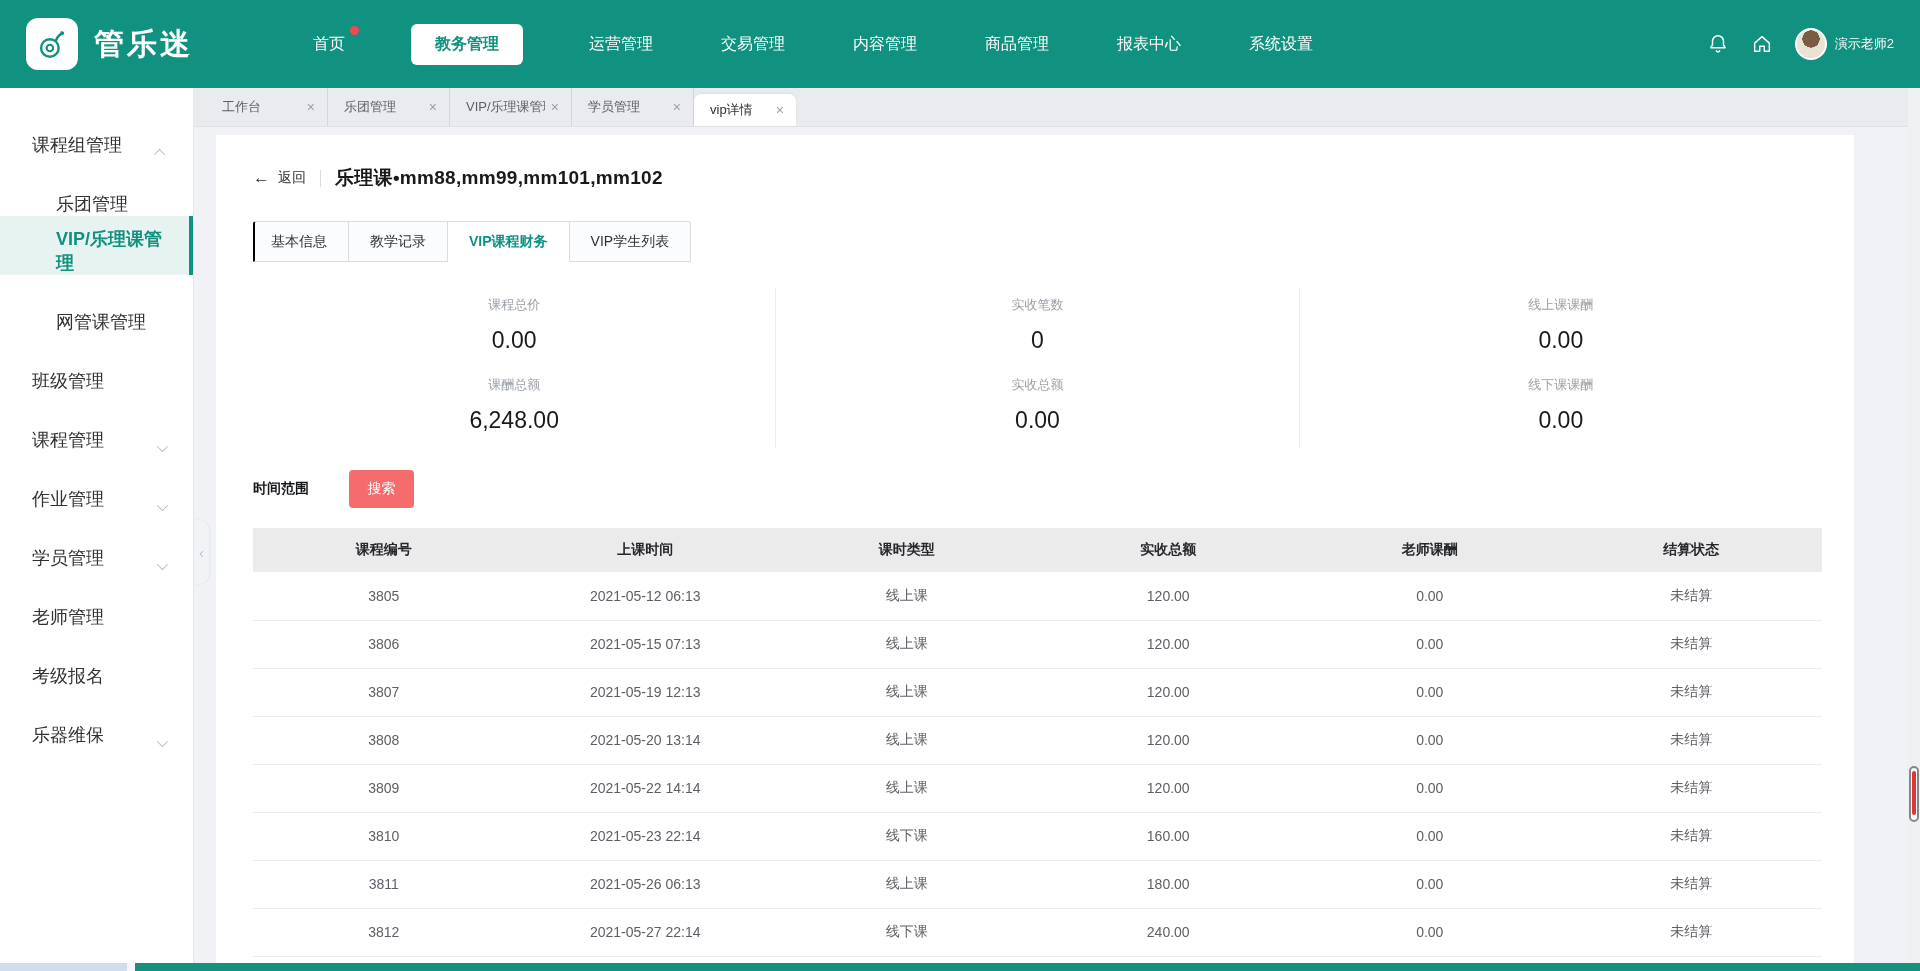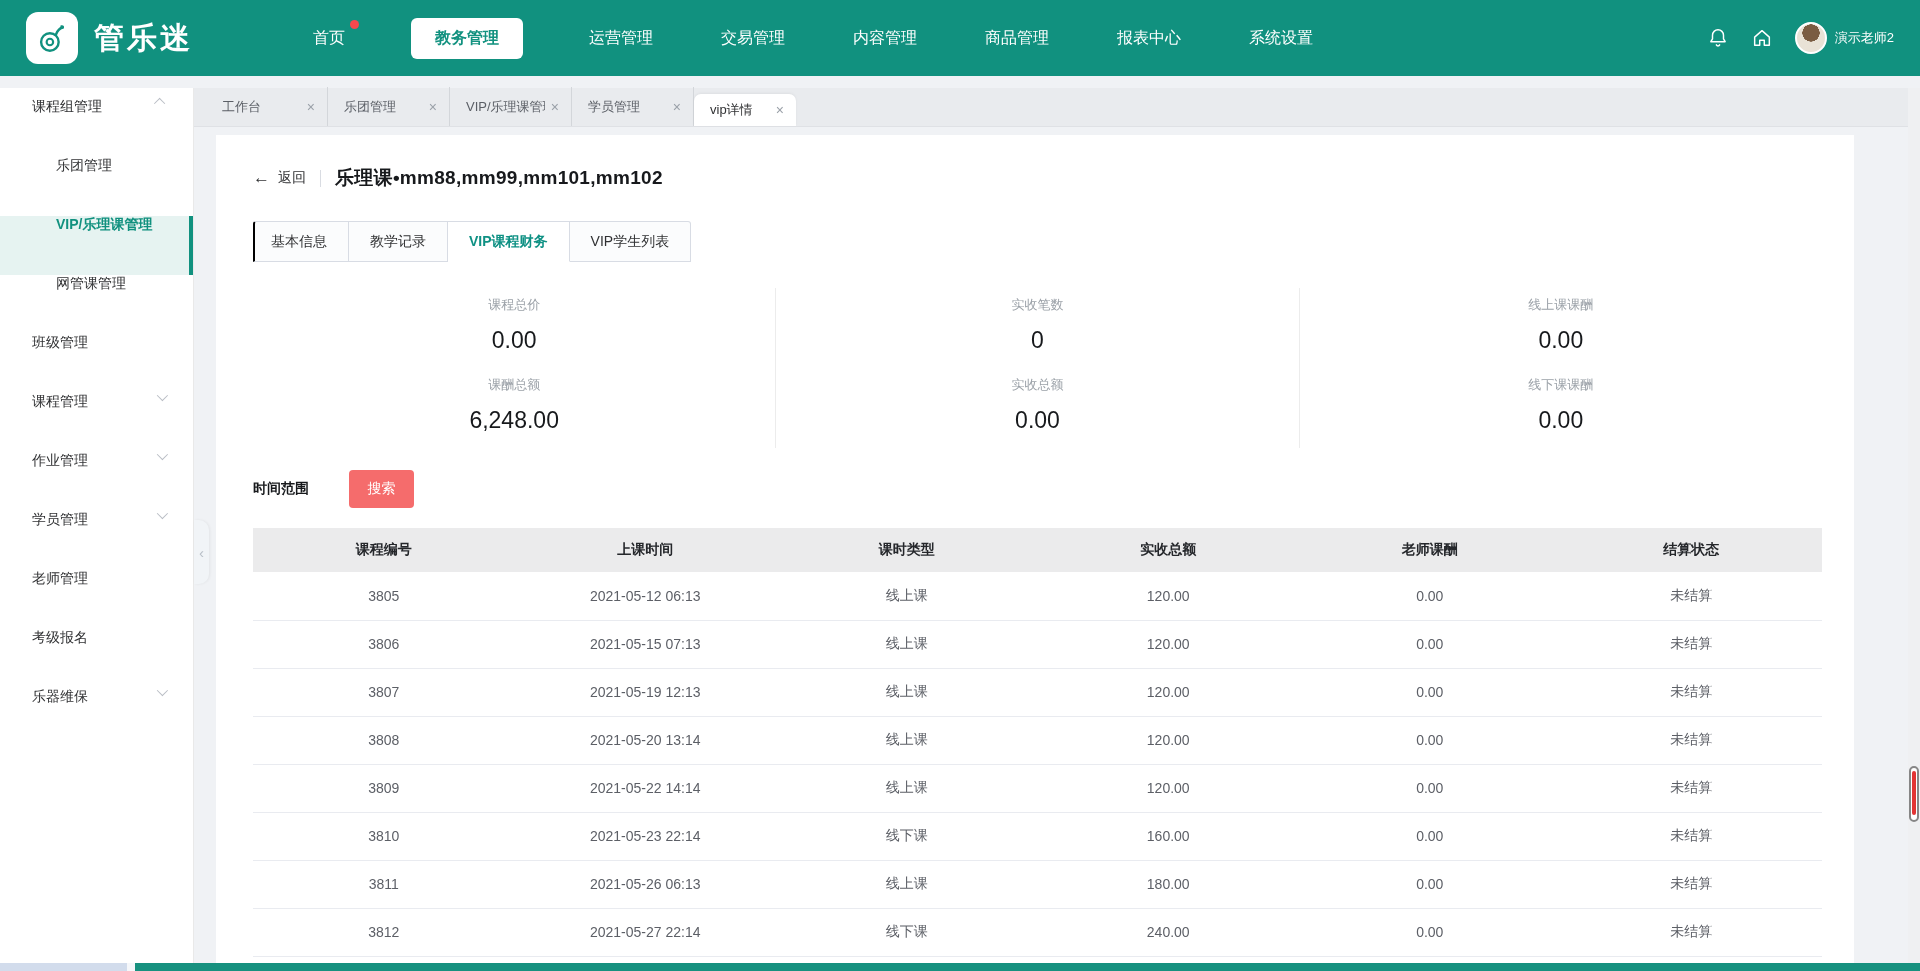--- a/index.html
+++ b/index.html
@@ -1,42 +1,42 @@
 <!DOCTYPE html>
 <html><head>
 <meta charset="utf-8">
 <style>
   * { margin:0; padding:0; box-sizing:border-box; }
   html,body { width:1920px; height:971px; overflow:hidden; }
   body { font-family:"Liberation Sans","DejaVu Sans",sans-serif; background:#f0f2f5; }
   .screen { position:relative; width:1920px; height:971px; overflow:hidden; }
 
   
-  .navbar { position:absolute; top:0; left:0; width:1920px; height:76px;
+  .navbar { position:absolute; top:0; left:0; width:1920px; height:88px;
             background:#11917f; display:flex; align-items:center; padding:0 26px; z-index:30; }
   .logo-wrap { display:flex; align-items:center; gap:16px; cursor:pointer; }
   .logo-box { width:52px; height:52px; background:#ffffff; border-radius:12px;
               display:flex; align-items:center; justify-content:center; }
   .brand { color:#ffffff; font-size:30px; font-weight:700; letter-spacing:3px; }
   .nav-menu { display:flex; align-items:center; gap:64px; margin-left:118px; list-style:none; }
   .nav-item { position:relative; color:#ffffff; font-size:16px; padding:10px 2px; cursor:pointer; white-space:nowrap; }
   .nav-item.active { background:#ffffff; color:#11917f; font-weight:700; border-radius:6px; padding:10px 24px; }
   .nav-badge { position:absolute; top:2px; right:-12px; width:9px; height:9px; border-radius:50%; background:#f5484d; }
   .nav-right { margin-left:auto; display:flex; align-items:center; gap:22px; }
   .nav-ico { width:22px; height:22px; display:inline-flex; cursor:pointer; }
   .user-chip { display:flex; align-items:center; gap:8px; cursor:pointer; }
   .avatar { width:32px; height:32px; border-radius:50%; border:2px solid #ffffff;
             background:radial-gradient(circle at 50% 32%, #7a5c42 0 36%, #e9e2d6 37% 100%); }
   .user-name { color:#ffffff; font-size:13px; }
 
   
   .sidebar { position:absolute; top:88px; left:0; width:194px; height:875px; background:#ffffff;
              border-right:1px solid #e9e9e9; padding-top:10px; z-index:20; }
-  .side-item { position:relative; height:59px; display:flex; align-items:flex-start; justify-content:space-between;
-               padding:0 28px 0 32px; font-size:14px; color:#303133; cursor:pointer; }
+  .side-item { position:relative; height:59px; display:flex; align-items:flex-end; justify-content:space-between;
+               padding:0 28px 0 32px; font-size:18px; color:#303133; cursor:pointer; }
   .side-item.sub { padding-left:56px; }
   .side-item.active { background:#e6f3f1; color:#11917f; font-weight:700; }
   .side-item.active::after { content:""; position:absolute; right:0; top:0; width:4px; height:100%; background:#11917f; }
   .chev { width:8px; height:8px; border-right:1.6px solid #b9bdc4; border-bottom:1.6px solid #b9bdc4; flex:0 0 auto; }
   .chev.down { transform:rotate(45deg) translateY(-2px); }
   .chev.up { transform:rotate(-135deg) translateY(-2px); }
   .collapse-handle { position:absolute; left:194px; top:520px; width:15px; height:64px; background:#f1f4f7;
                      border-radius:0 10px 10px 0; color:#b9bfc7; font-size:15px; display:flex; align-items:center;
                      justify-content:center; cursor:pointer; z-index:21; box-shadow:1px 0 3px rgba(0,0,0,.06); }
 

